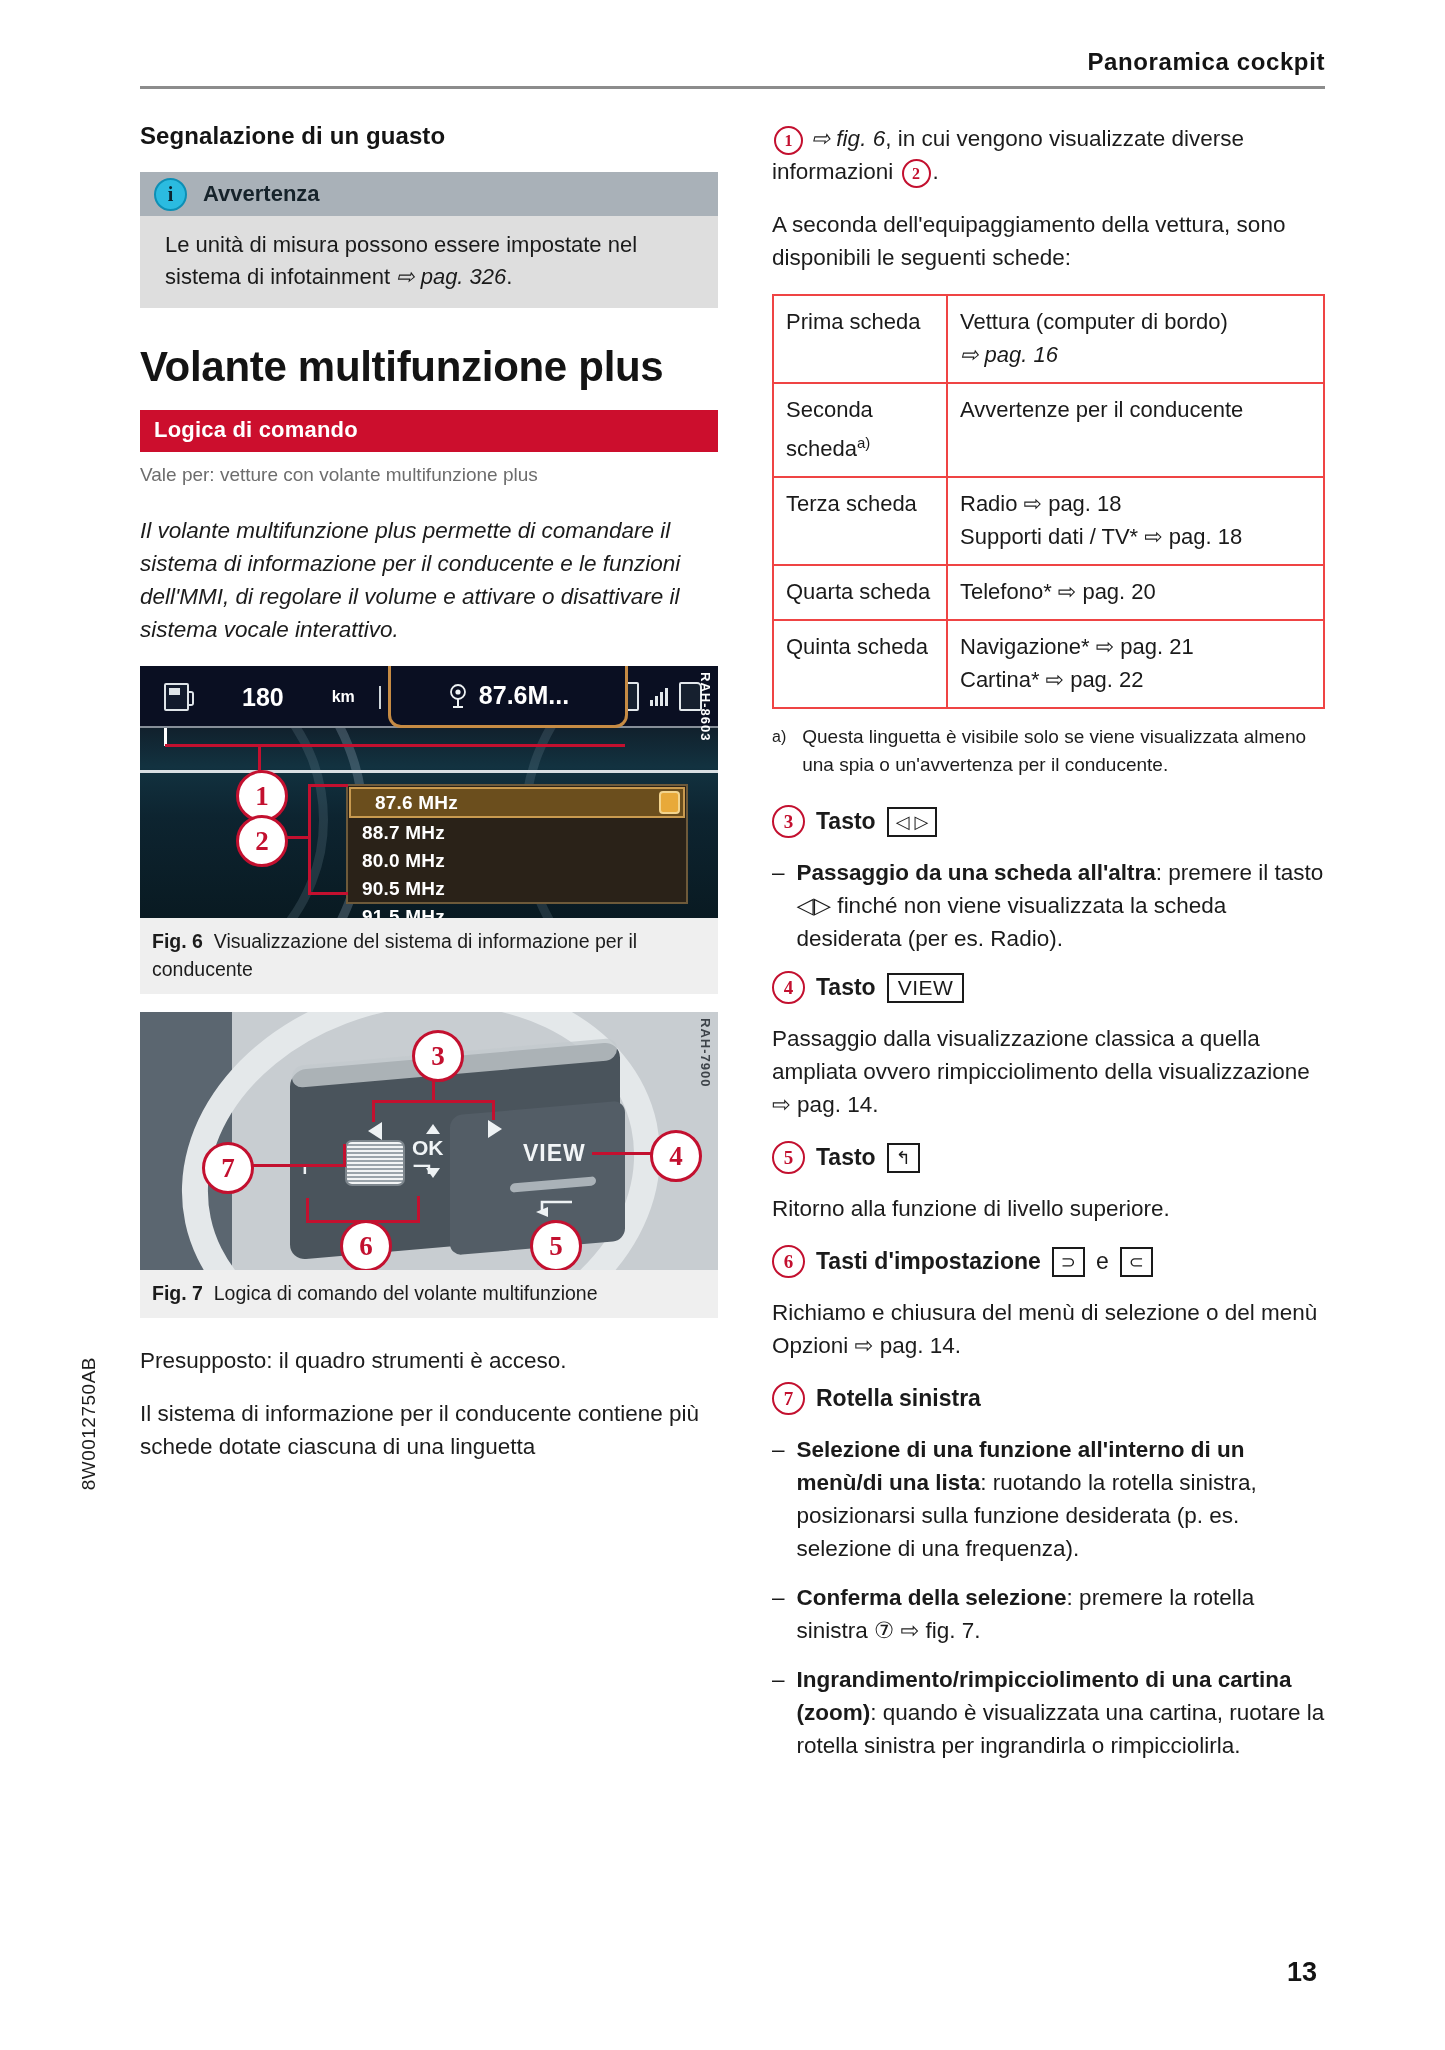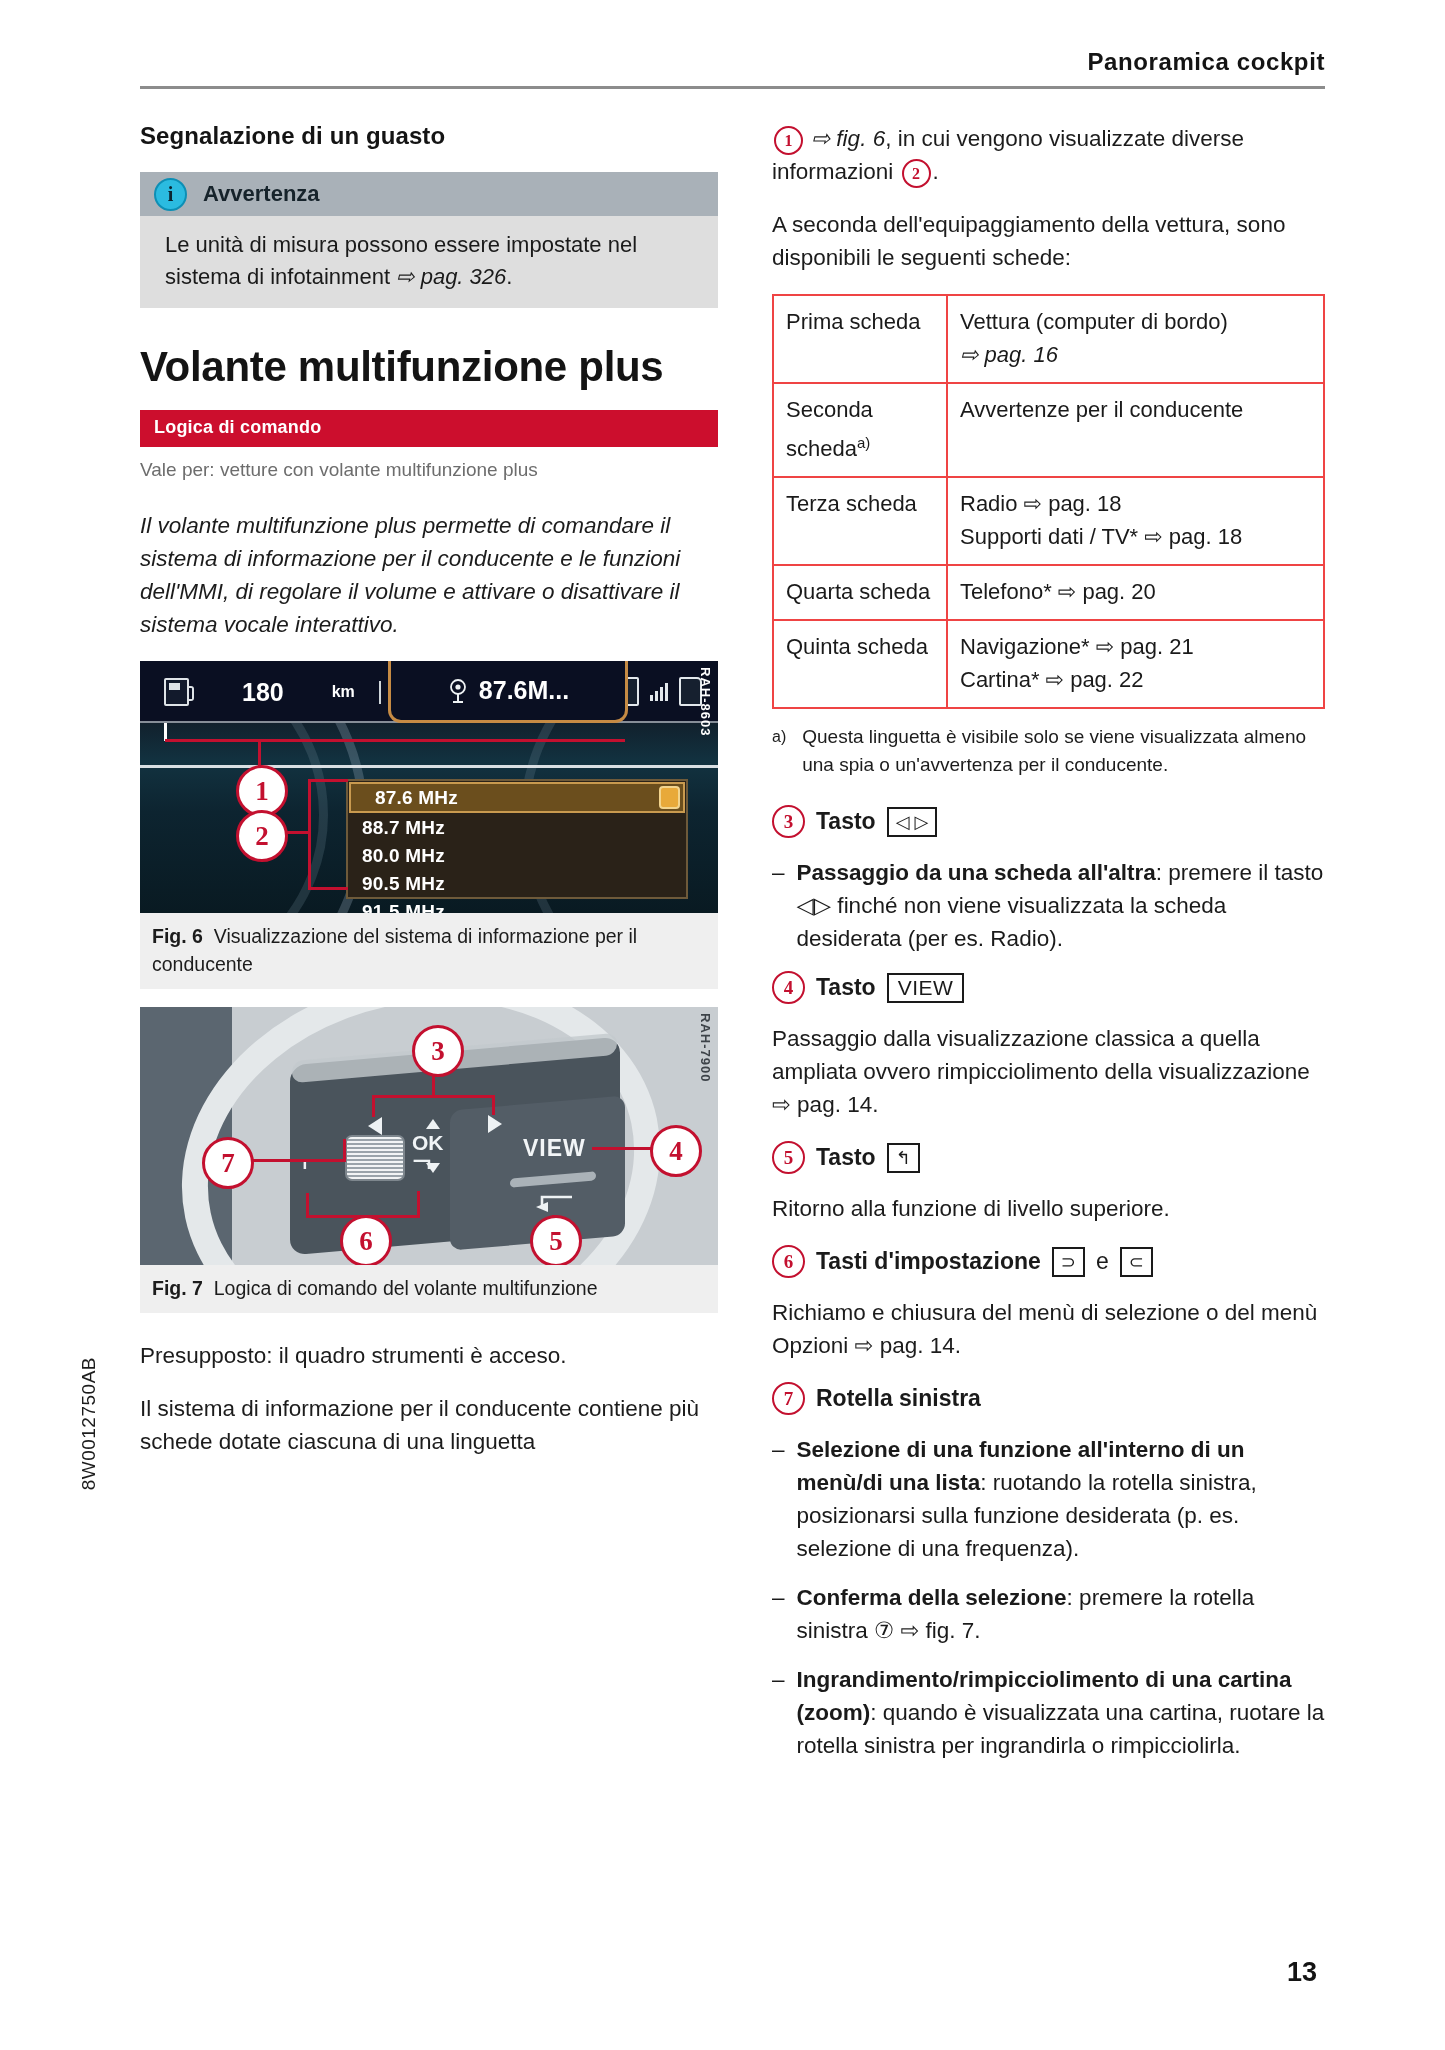--- a/index.html
+++ b/index.html
@@ -50,21 +50,21 @@
   .notebox-head .ico span{
     color:#0b2430;font-size:20px;font-weight:bold;font-family:"Liberation Serif",serif;line-height:1;
   }
   .notebox-title{font-size:22px;font-weight:bold;color:#16232b;}
   .notebox-body{
     background:#dedede;padding:13px 16px 15px 25px;font-size:22px;line-height:32px;
   }
 
   
   .redbar{
-    background:#cc0e2d;color:#ffffff;font-size:18px;font-weight:bold;
+    background:#cc0e2d;color:#ffffff;font-size:22px;font-weight:bold;
     padding:7px 14px 9px 14px;width:100%;box-sizing:border-box;letter-spacing:.2px;
   }
   .applies{
     font-size:19px;color:#6d6d6d;margin:10px 0 26px 0;line-height:26px;
   }
 
   
   .figure{position:relative;width:100%;}
   .fig-caption{
     background:#efefef;font-size:19.5px;line-height:28px;padding:9px 12px 11px 12px;

